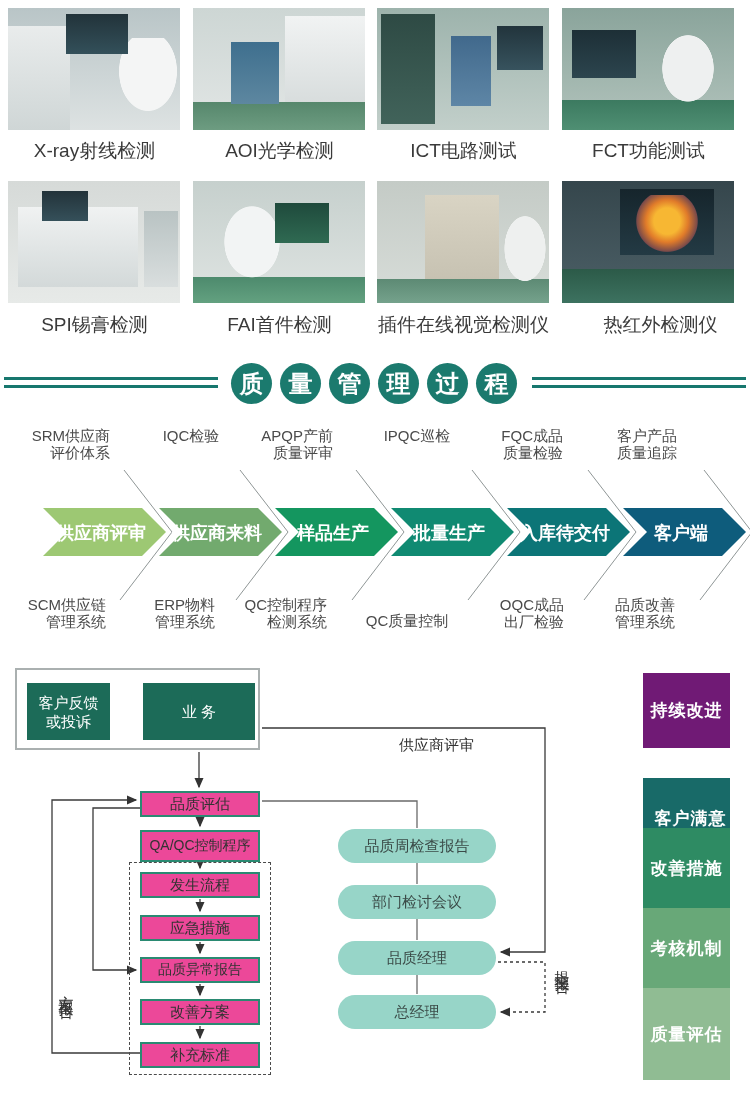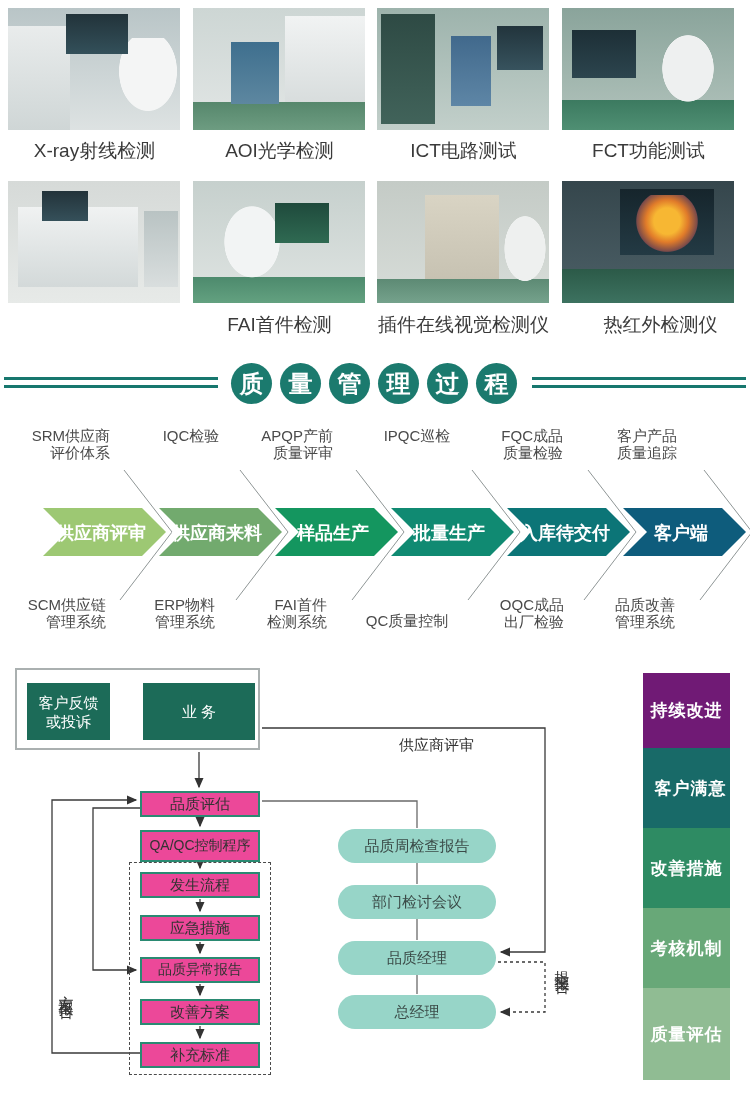--- a/index.html
+++ b/index.html
@@ -93,20 +93,21 @@
   <div class="photo p4" style="left:562px;top:8px"></div>
   <div class="caption" style="left:2px;top:138px">X-ray射线检测</div>
   <div class="caption" style="left:187px;top:138px">AOI光学检测</div>
   <div class="caption" style="left:371px;top:138px">ICT电路测试</div>
   <div class="caption" style="left:556px;top:138px">FCT功能测试</div>
 
   <div class="photo p5" style="left:8px;top:181px"></div>
   <div class="photo p6" style="left:193px;top:181px"></div>
   <div class="photo p7" style="left:377px;top:181px"></div>
   <div class="photo p8" style="left:562px;top:181px"></div>
+  <div class="caption" style="left:2px;top:312px">SPI锡膏检测</div>
   <div class="caption" style="left:187px;top:312px">FAI首件检测</div>
   <div class="caption" style="left:371px;top:312px">插件在线视觉检测仪</div>
   <div class="caption" style="left:568px;top:312px">热红外检测仪</div>
 
   <div>
     <div class="tline" style="left: 4px; top: 377px; width: 214px; background-color: rgb(23, 119, 110);"></div>
     <div class="tline" style="left: 4px; top: 385px; width: 214px; background-color: rgb(23, 119, 110);"></div>
     <div class="tline" style="left: 532px; top: 377px; width: 214px; background-color: rgb(23, 119, 110);"></div>
     <div class="tline" style="left: 532px; top: 385px; width: 214px; background-color: rgb(23, 119, 110);"></div>
     <div class="tcircle" style="left: 231px; background-color: rgb(27, 122, 110);">质</div>
@@ -165,21 +166,21 @@
 
     <div class="flabel r" style="left:4px;top:596px;width:102px">
       <div>SCM供应链</div>
         <div>管理系统</div>
       </div>
     <div class="flabel r" style="left:113px;top:596px;width:102px">
       <div>ERP物料</div>
         <div>管理系统</div>
       </div>
     <div class="flabel r" style="left:225px;top:596px;width:102px">
-      <div>FAI首件</div>
+      <div>QC控制程序</div>
         <div>检测系统</div>
       </div>
     <div class="flabel c" style="left:357px;top:612px;width:100px">
       <div>QC质量控制</div>
       </div>
     <div class="flabel r" style="left:462px;top:596px;width:102px">
       <div>OQC成品</div>
         <div>出厂检验</div>
       </div>
     <div class="flabel r" style="left:573px;top:596px;width:102px">
@@ -243,19 +244,19 @@
   <div class="fc-label" style="left:399px;top:736px">供应商评审</div>
   <div class="vtext" style="left:552px;top:958px">提交报告</div>
 
   <div class="pill" style="top: 829px; background-color: rgb(151, 213, 200);">品质周检查报告</div>
   <div class="pill" style="top: 885px; background-color: rgb(151, 213, 200);">部门检讨会议</div>
   <div class="pill" style="top: 941px; background-color: rgb(151, 213, 200);">品质经理</div>
   <div class="pill" style="top: 995px; background-color: rgb(151, 213, 200);">总经理</div>
 
   <div>
     <div class="side-item" style="top: 673px; height: 75px; background-color: #701a75;">持续改进</div>
-    <div class="side-item" style="top: 748px; height: 80px; background-color: rgb(24, 106, 104); padding-left: 8px;">客户满意</div>
+    <div class="side-item" style="top: 778px; height: 80px; background-color: rgb(24, 106, 104); padding-left: 8px;">客户满意</div>
     <div class="side-item" style="top: 828px; height: 80px; background-color: rgb(46, 139, 99);">改善措施</div>
     <div class="side-item" style="top: 908px; height: 80px; background-color: rgb(104, 168, 120);">考核机制</div>
     <div class="side-item" style="top: 988px; height: 92px; background-color: rgb(144, 188, 147);">质量评估</div>
   </div>
 
 </div>
 
 </body></html>

